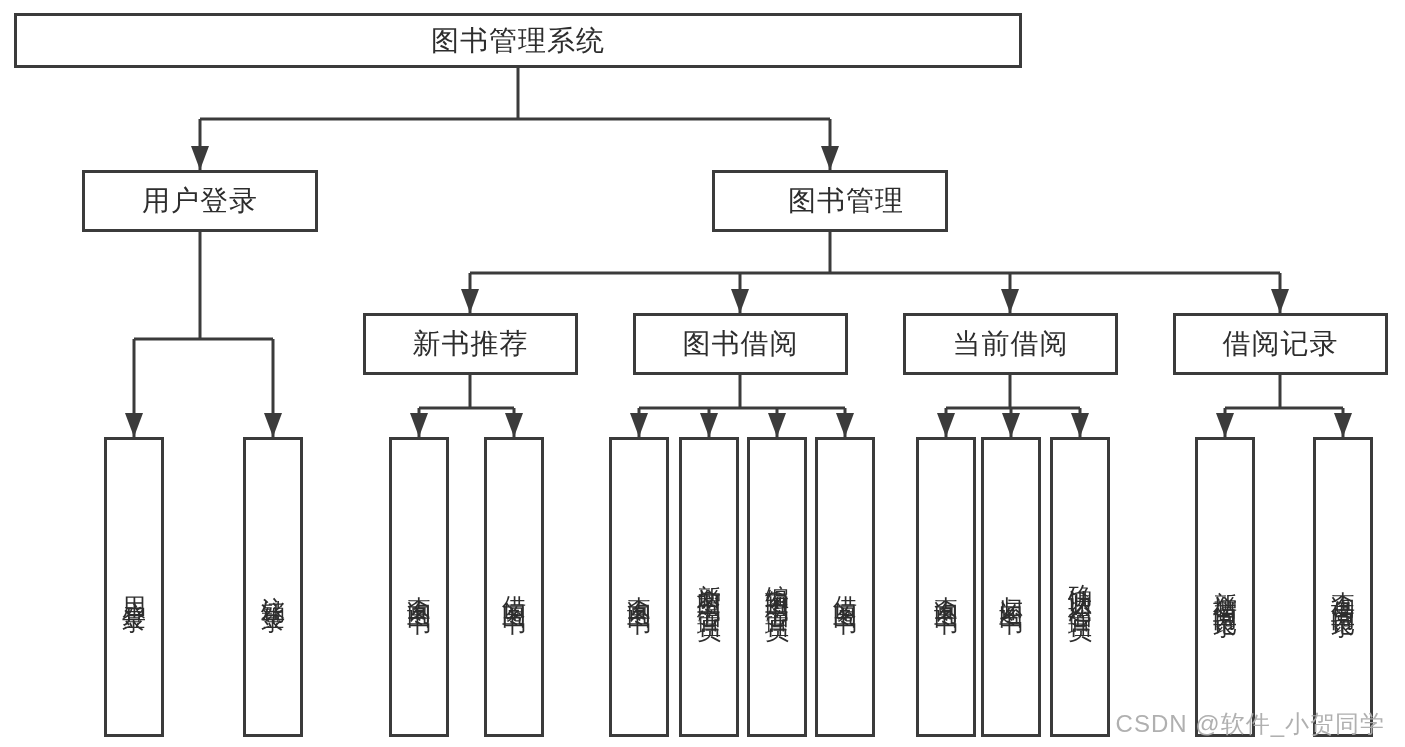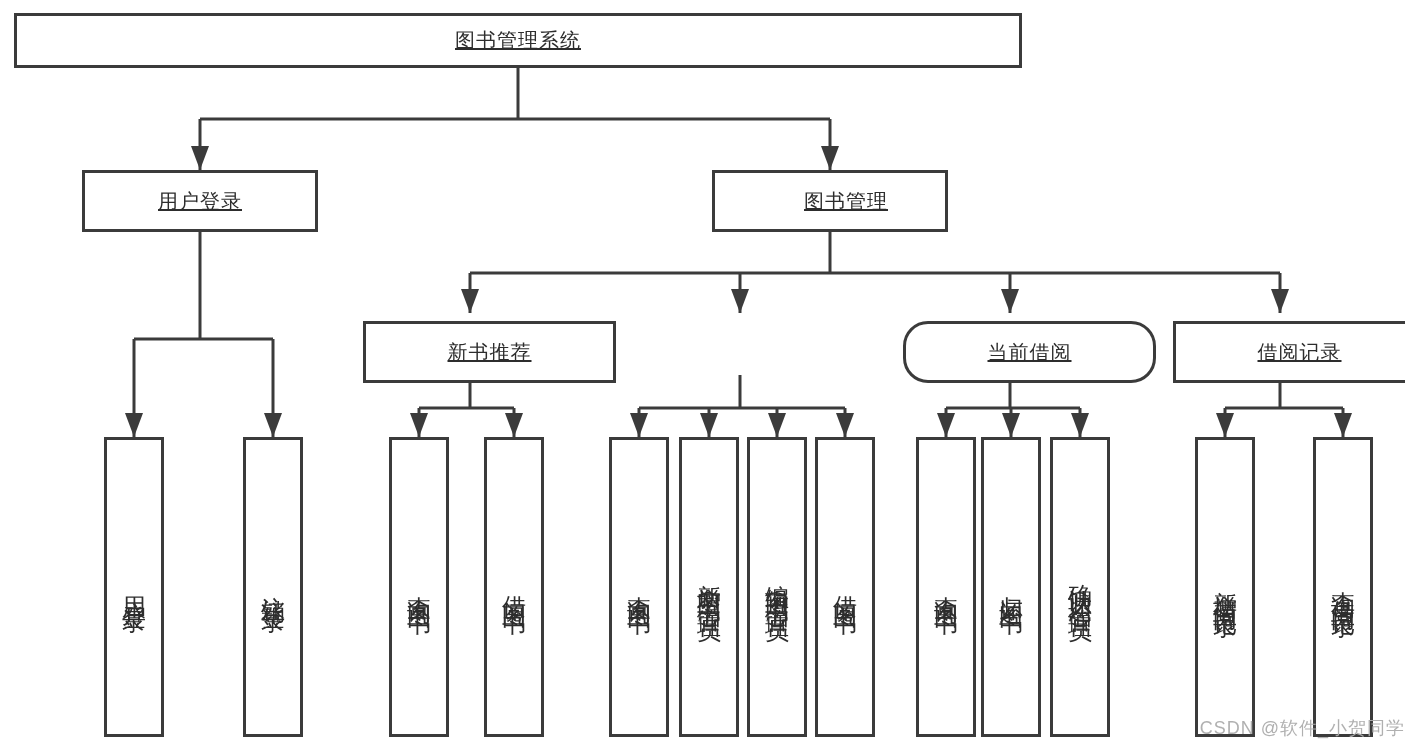--- a/index.html
+++ b/index.html
@@ -21,60 +21,60 @@
   .hbox, .vbox {
     position: absolute;
     box-sizing: border-box;
     background: #ffffff;
     border: 3px solid #3b3b3b;
     display: flex;
     align-items: center;
     justify-content: center;
     z-index: 2;
   }
-  .hbox { font-size: 20px; letter-spacing: 1px; text-decoration: underline; }
+  .hbox { font-size: 28px; letter-spacing: 1px; }
   .vbox { width: 60px; top: 437px; height: 300px; }
   .vbox .vtext {
     writing-mode: vertical-rl;
     text-orientation: mixed;
     font-size: 24px;
     letter-spacing: 5px;
     line-height: 1;
     white-space: nowrap;
   }
   
   #n-root  { left: 14px;  top: 13px;  width: 1008px; height: 55px; }
   
   #n-login { left: 82px;  top: 170px; width: 236px;  height: 62px; }
   #n-mgmt  { left: 712px; top: 170px; width: 236px;  height: 62px; padding-left: 32px; }
   
-  .l3 { top: 321px; width: 253px; height: 62px; }
+  .l3 { top: 313px; width: 215px; height: 62px; }
   #n-newbook { left: 363px; }
   #n-borrow  { left: 633px; }
-  #n-current { left: 903px; border-radius: 25px; }
+  #n-current { left: 903px; }
   #n-records { left: 1173px; align-items: center; }
   
   #lf-a1 { left: 104px; }
   #lf-a2 { left: 243px; }
   #lf-b1 { left: 389px; }
   #lf-b2 { left: 484px; }
   #lf-c1 { left: 609px; }
   #lf-c2 { left: 679px; }
   #lf-c3 { left: 747px; }
   #lf-c4 { left: 815px; }
   #lf-d1 { left: 916px; }
   #lf-d2 { left: 981px; }
   #lf-d3 { left: 1050px; }
   #lf-e1 { left: 1195px; }
   #lf-e2 { left: 1313px; }
   #watermark {
     position: absolute;
-    right: 0;
+    right: 20px;
     bottom: 7px;
-    font-size: 18px;
+    font-size: 24px;
     color: rgba(172,172,172,0.95);
     z-index: 5;
     letter-spacing: 1px;
     white-space: nowrap;
   }
 </style>
 </head>
 <body>
 
 <div id="canvas">
@@ -136,20 +136,23 @@
   <div id="n-login" class="hbox">
     <span>用户登录</span>
   </div>
   <div id="n-mgmt" class="hbox">
     <span>图书管理</span>
   </div>
 
   <div id="n-newbook" class="hbox l3">
     <span>新书推荐</span>
   </div>
+  <div id="n-borrow" class="hbox l3">
+    <span>图书借阅</span>
+  </div>
   <div id="n-current" class="hbox l3">
     <span>当前借阅</span>
   </div>
   <div id="n-records" class="hbox l3">
     <span>借阅记录</span>
   </div>
 
   <div id="lf-a1" class="vbox">
     <span class="vtext">用户登录</span>
   </div>

